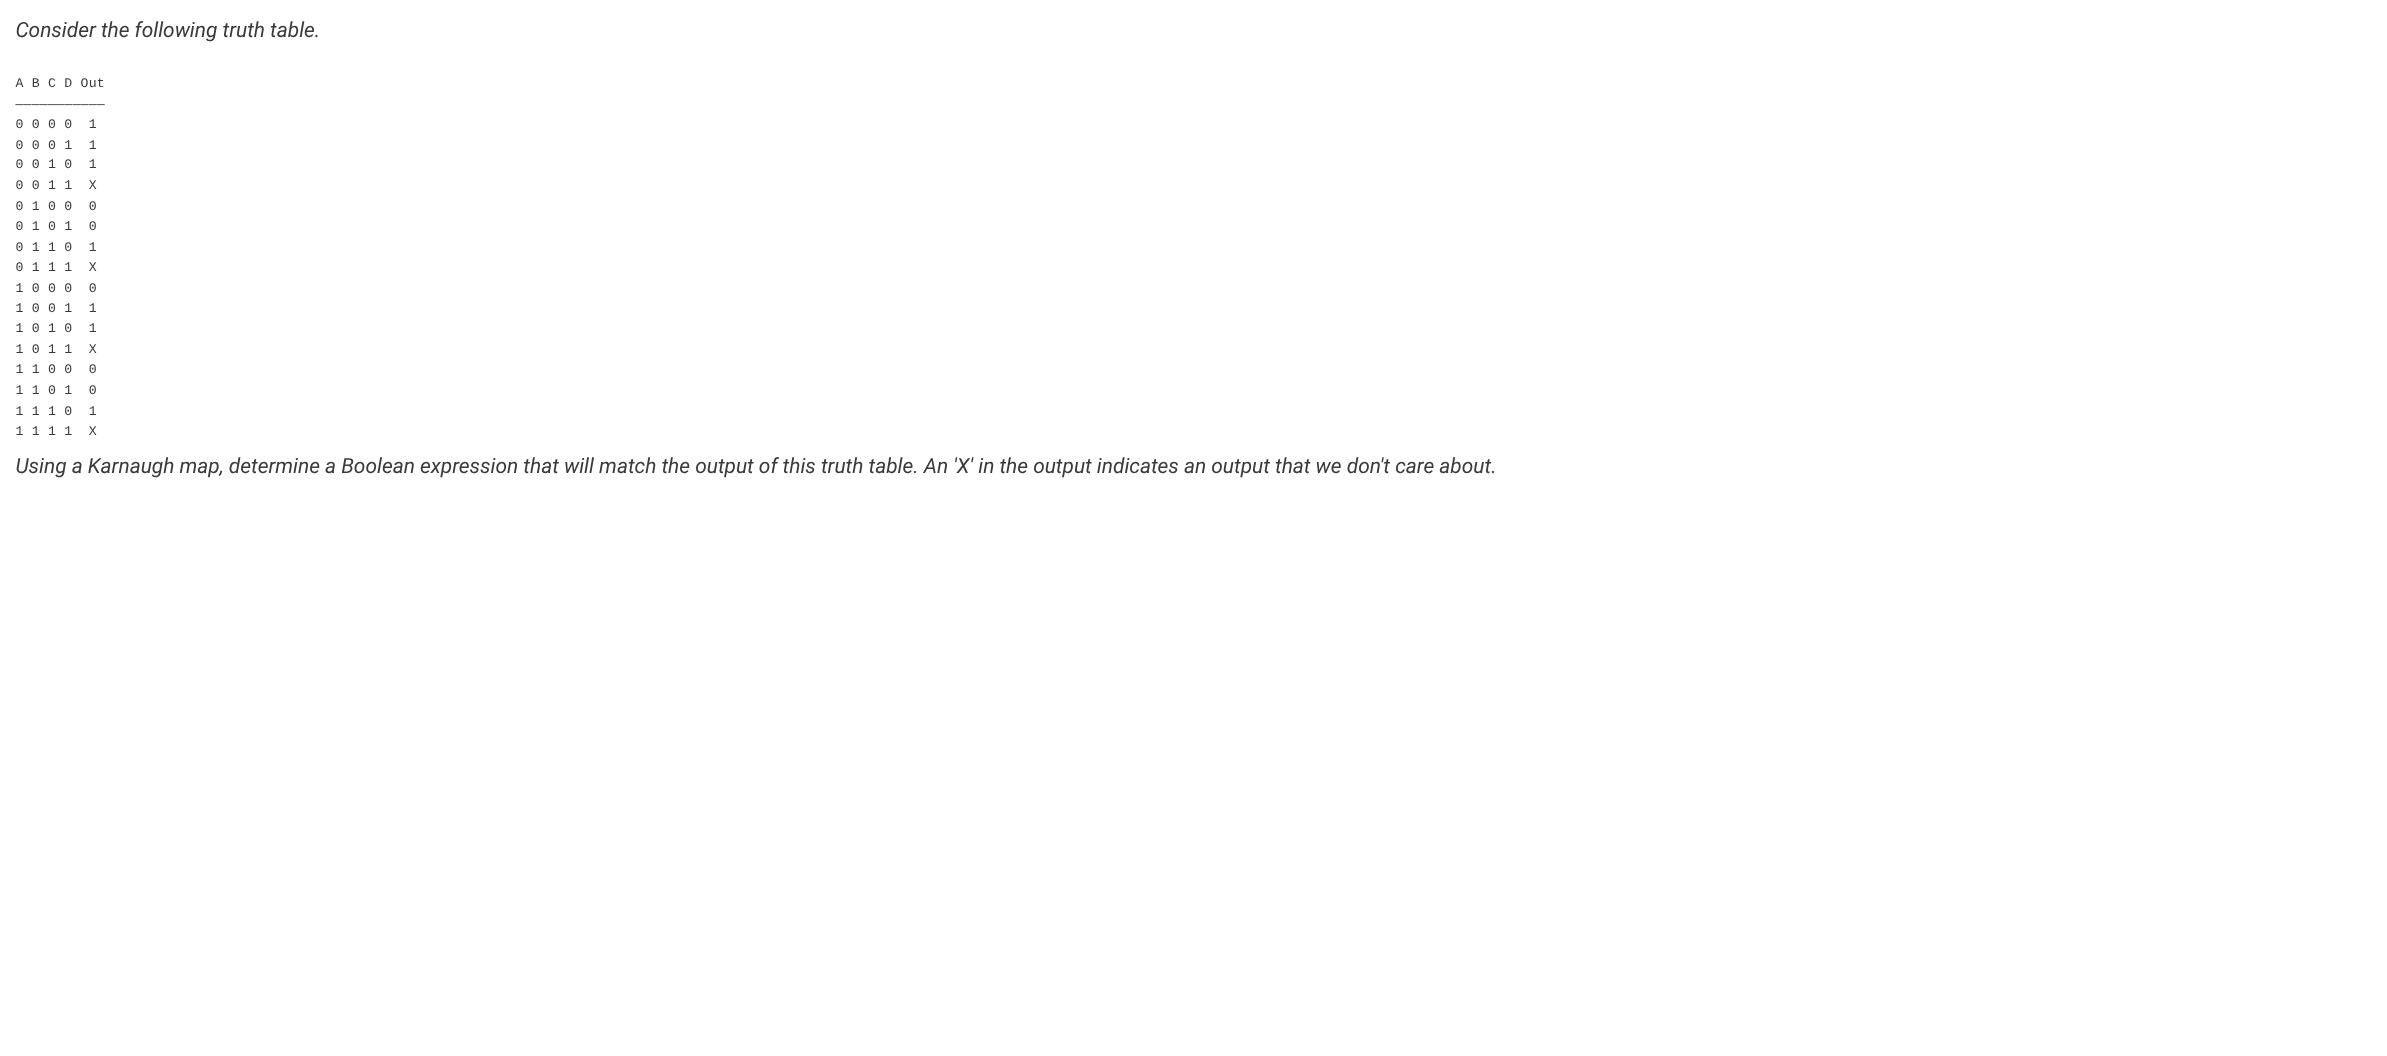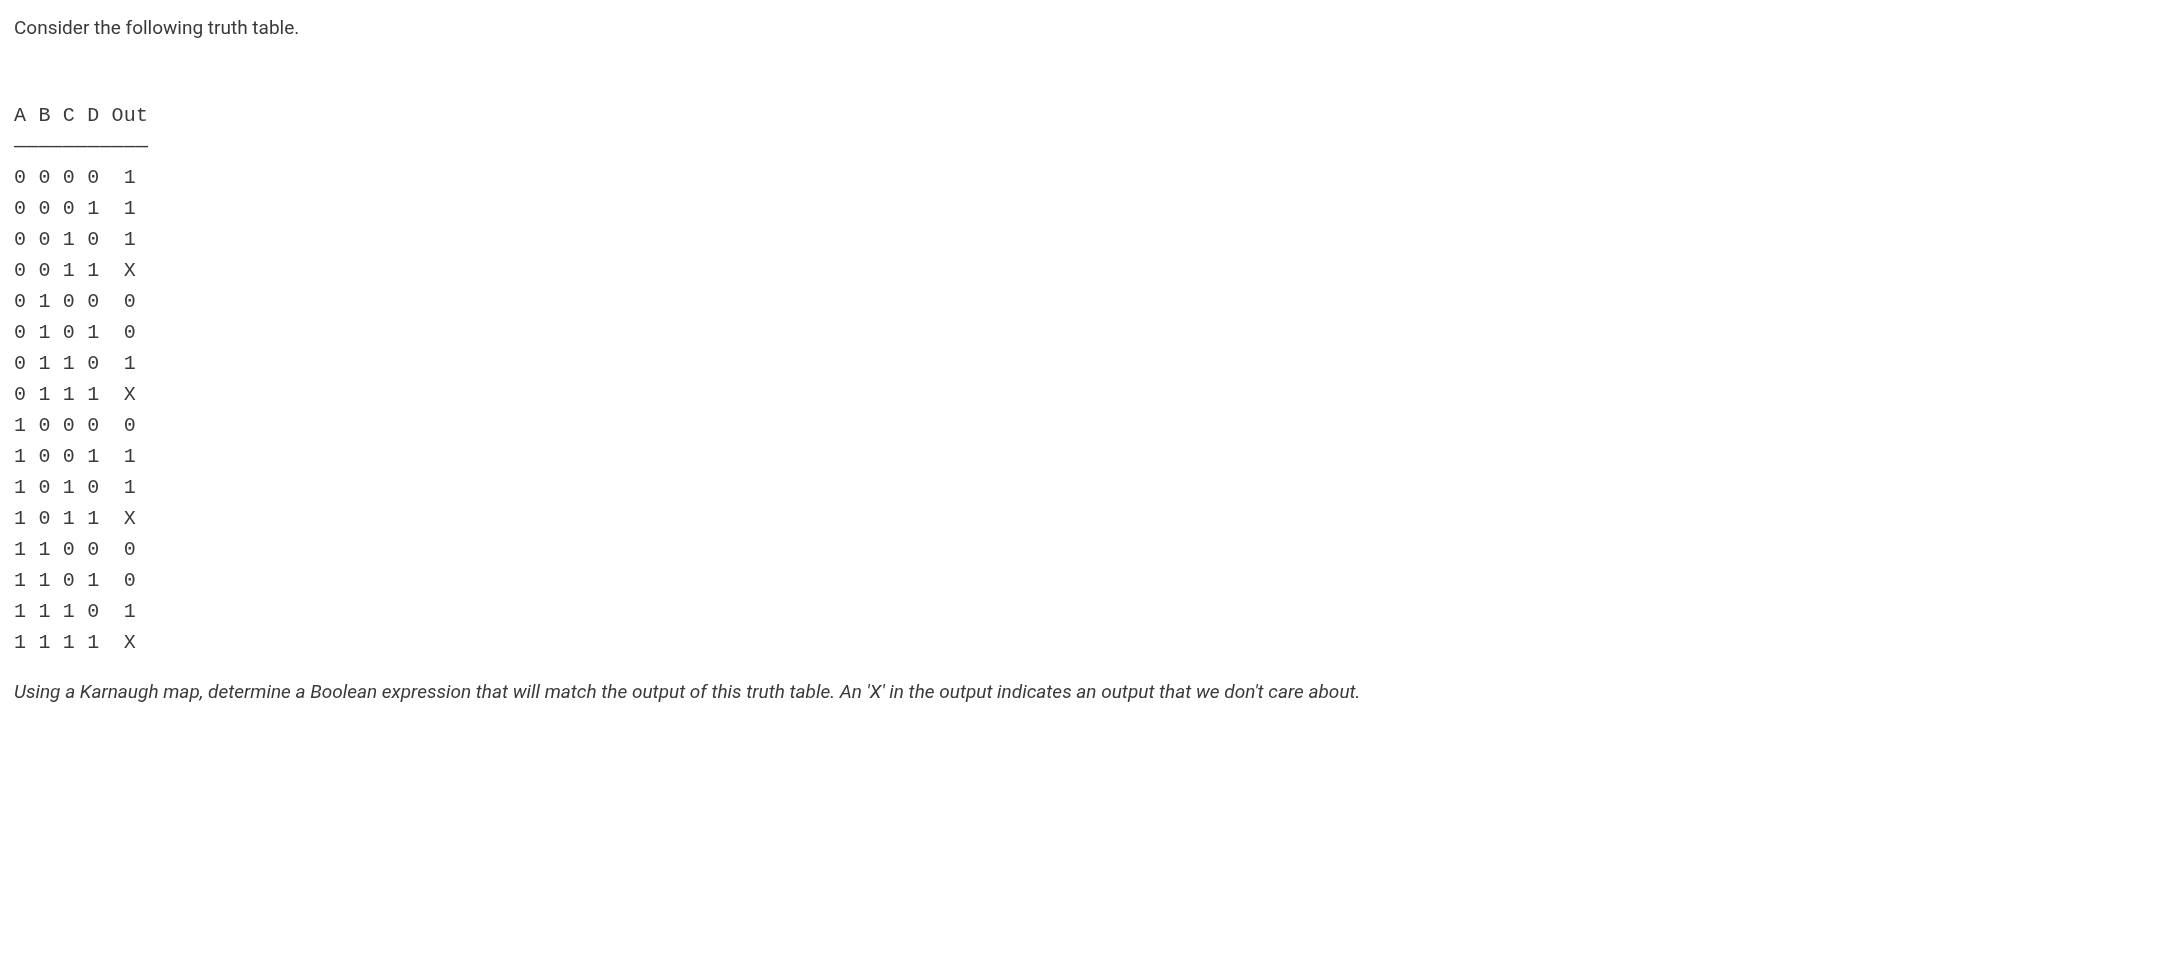--- a/index.html
+++ b/index.html
@@ -9,28 +9,29 @@
     }
     body {
       font-family: -apple-system, BlinkMacSystemFont, "Segoe UI", Roboto, Helvetica, Arial, sans-serif;
       font-size: 19px;
       line-height: 1.5;
       color: #3a3a3a;
       padding: 14px;
       background: #ffffff;
     }
     .intro {
-      margin-bottom: 26px;
+      margin-bottom: 6px;
+      font-style: italic;
     }
     .truth-table {
       font-family: "SF Mono", "Monaco", "Menlo", "Consolas", "Courier New", monospace;
-      font-size: 20px;
+      font-size: 12px;
       line-height: 1.55;
       white-space: pre;
-      margin-bottom: 20px;
+      margin-bottom: 8px;
       font-weight: 400;
       letter-spacing: 0.2px;
     }
     .outro {
       line-height: 1.5;
       font-style: italic;
     }
   </style>
 </head>
 <body>

